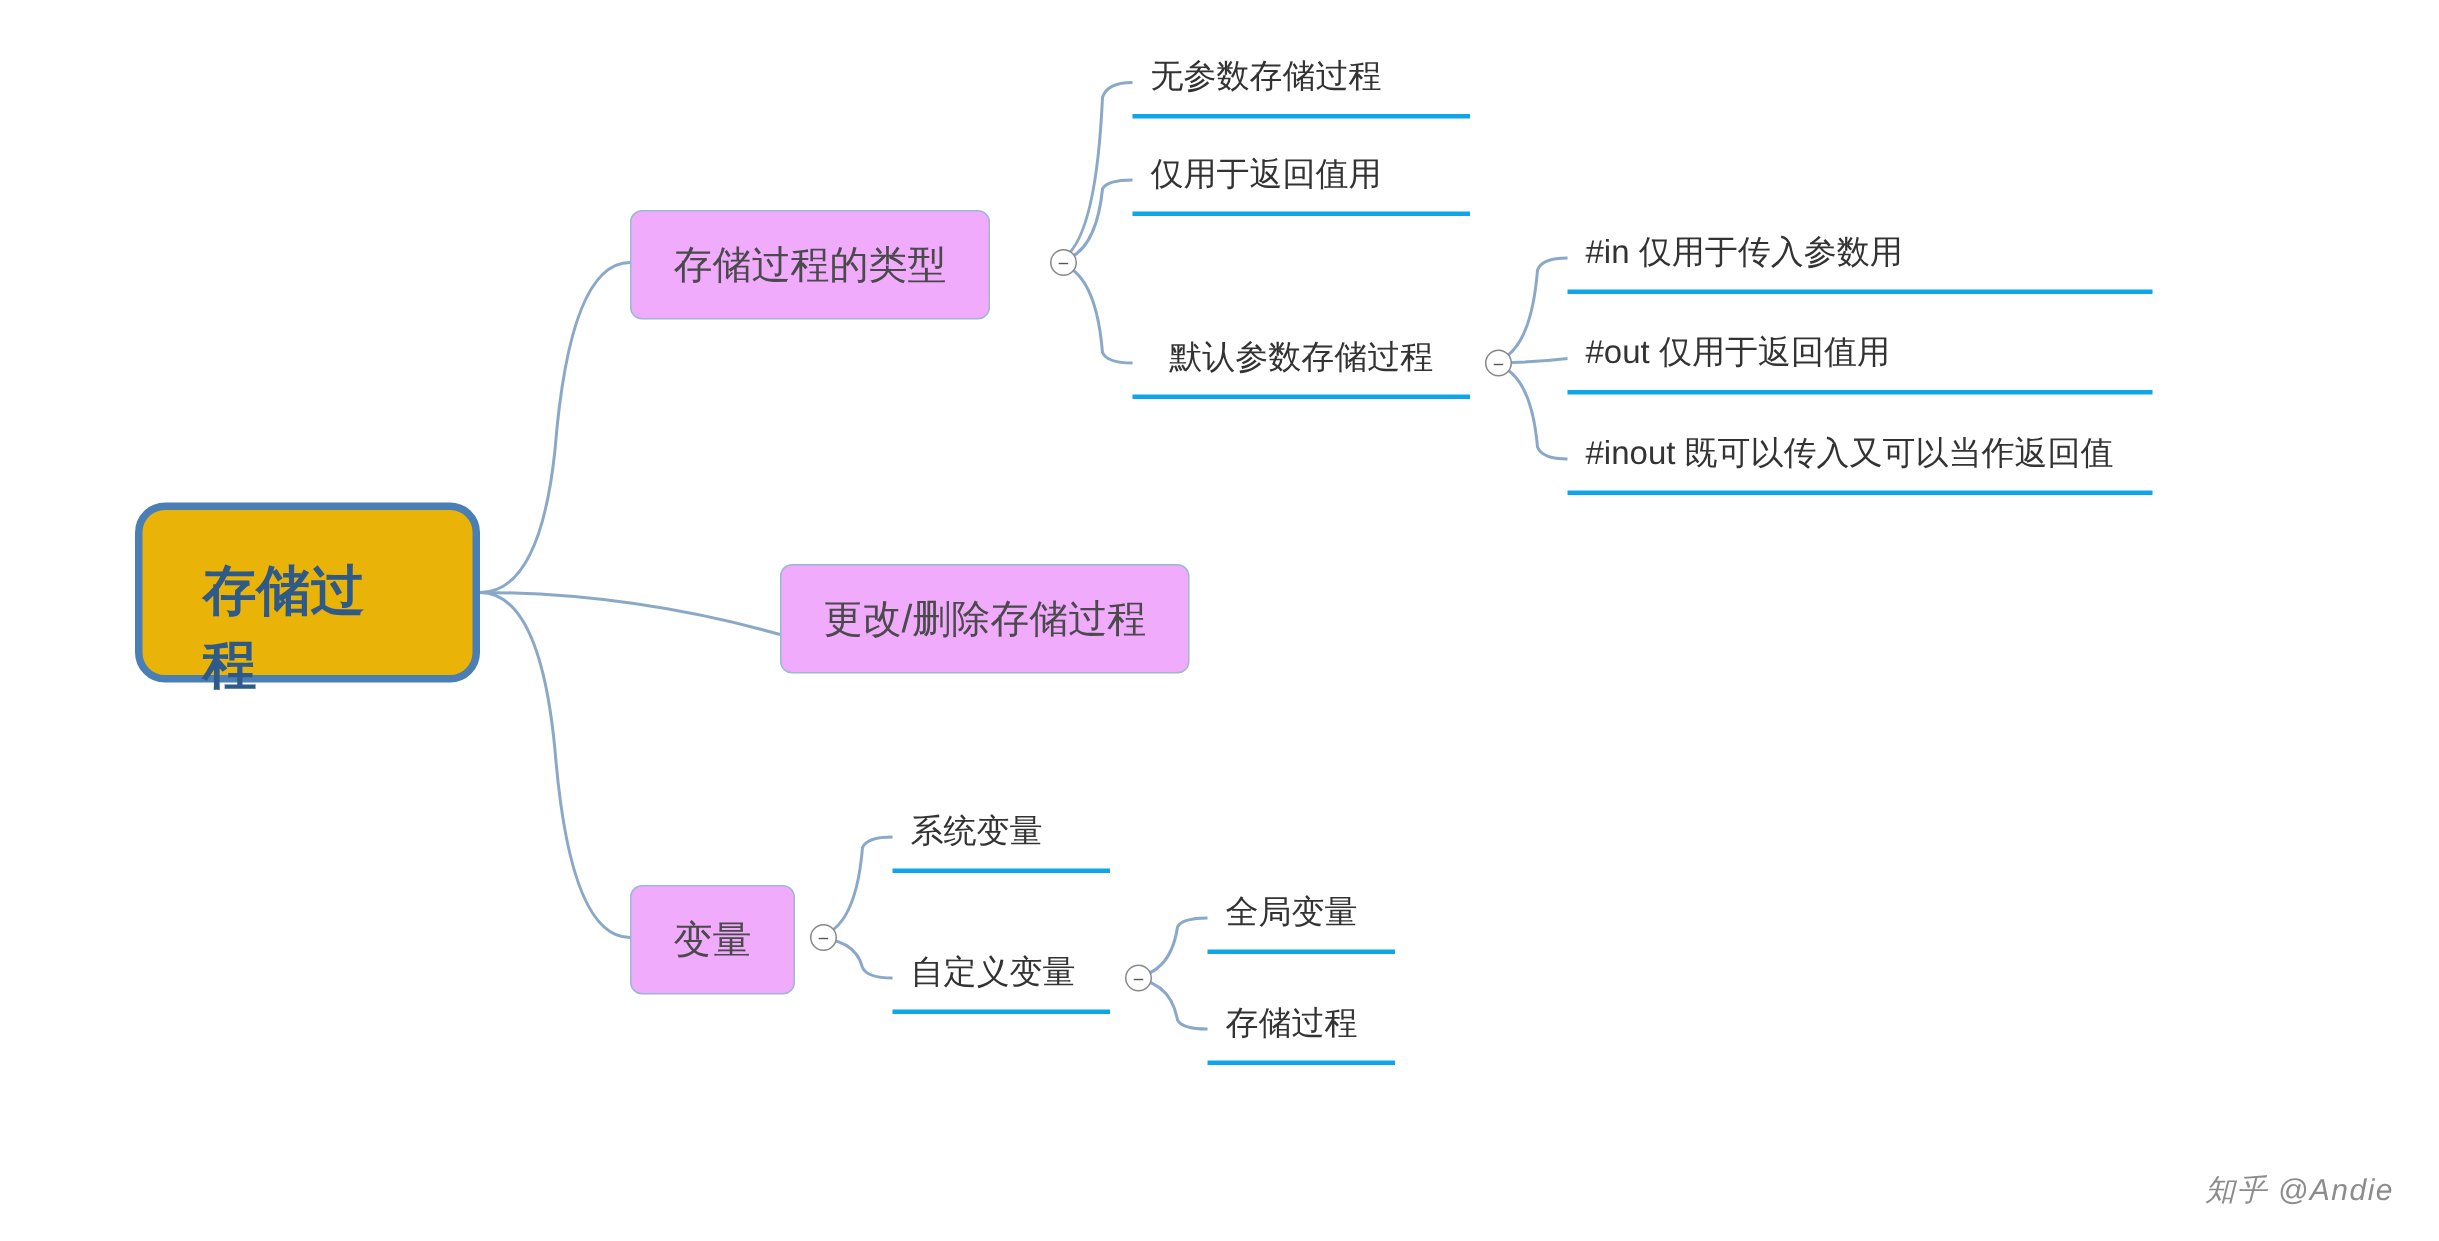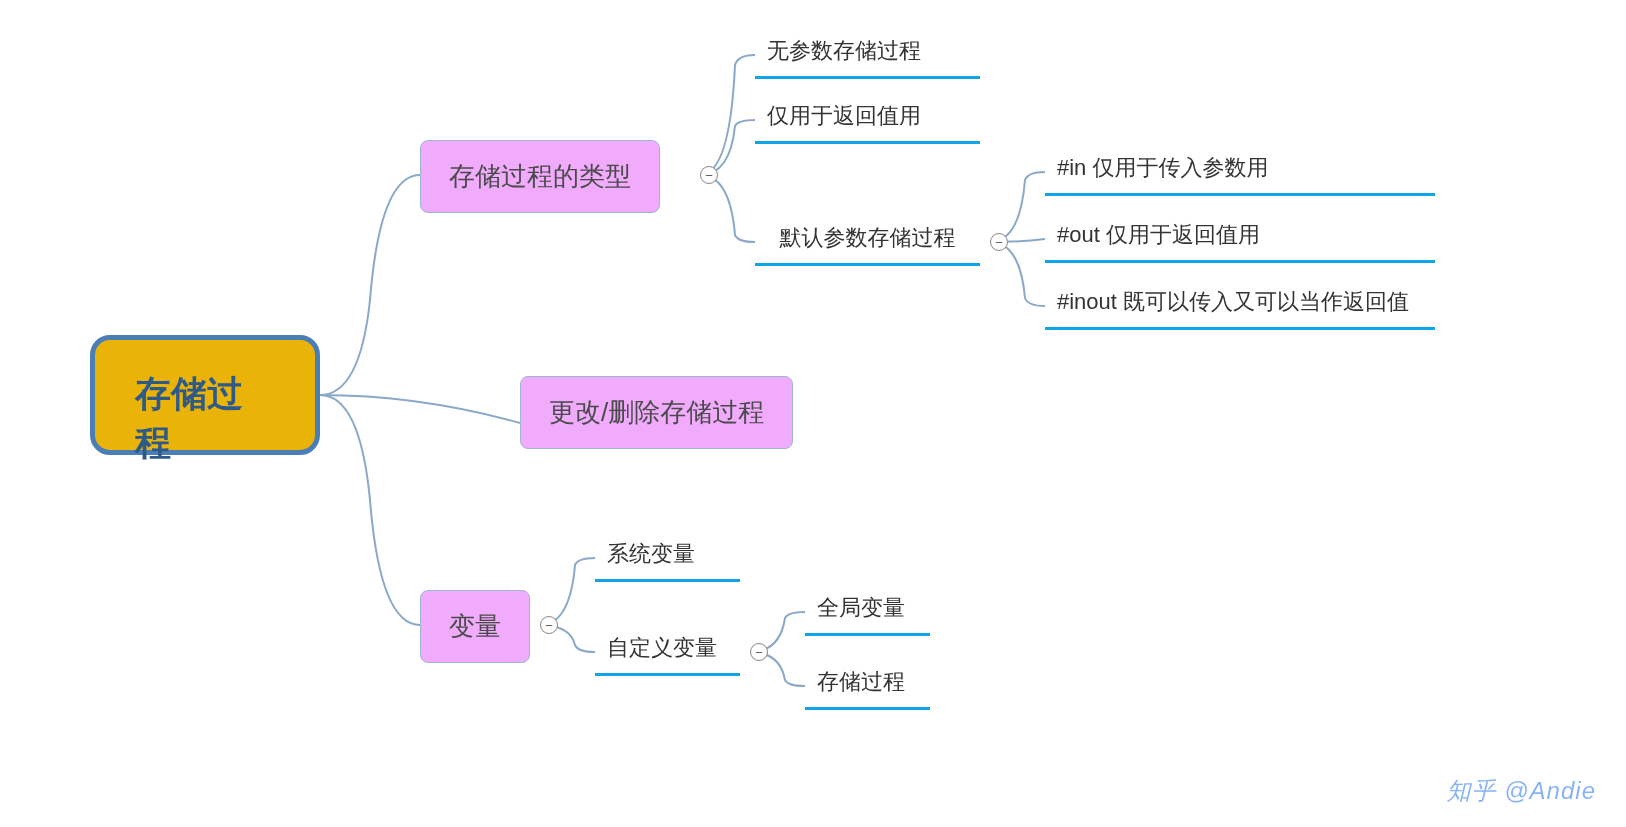--- a/index.html
+++ b/index.html
@@ -67,22 +67,22 @@
     }
     svg.connector path {
       fill: none;
       stroke: #8aa8c7;
       stroke-width: 2;
     }
     .watermark {
       position: absolute;
       right: 30px;
       bottom: 20px;
-      font-size: 24px;
-      color: #3b82f6;
+      font-size: 20px;
+      color: #404040;
       font-style: italic;
       opacity: 0.6;
       letter-spacing: 1px;
     }
   </style>
 </head>
 <body>
 
 <svg class="connector">
 

